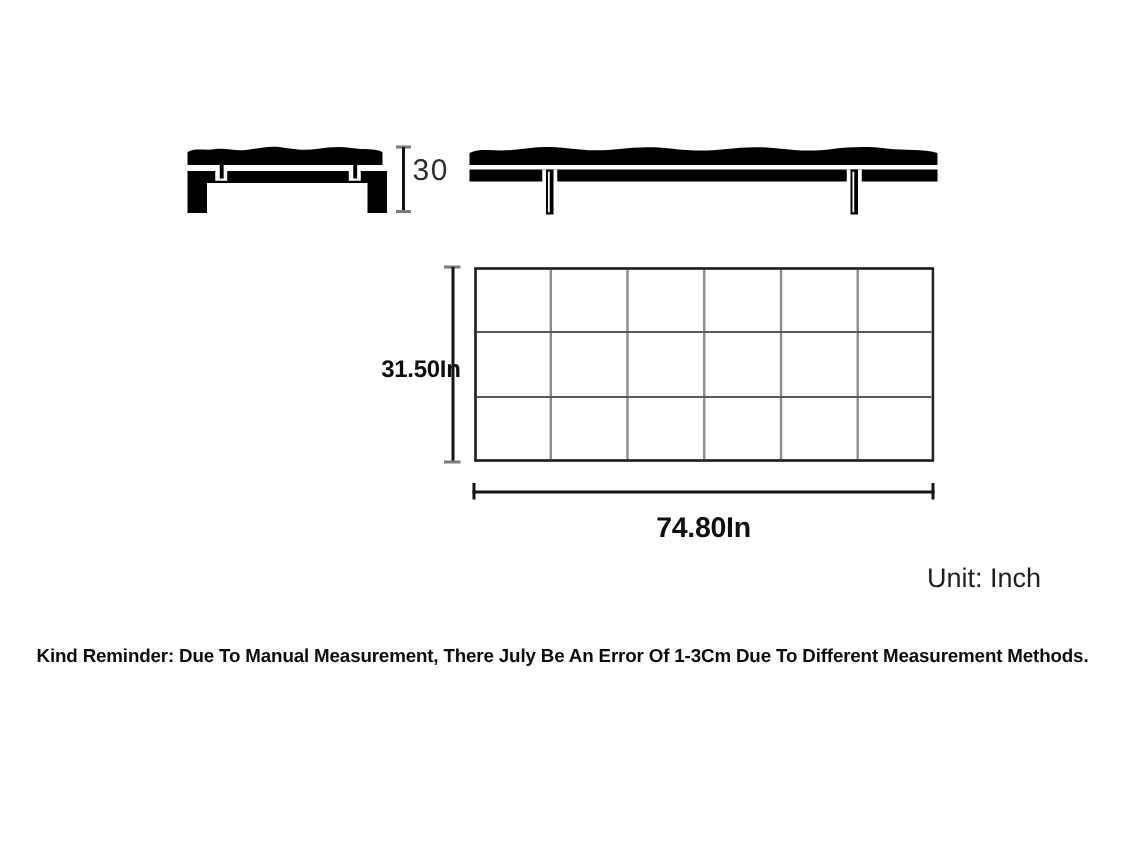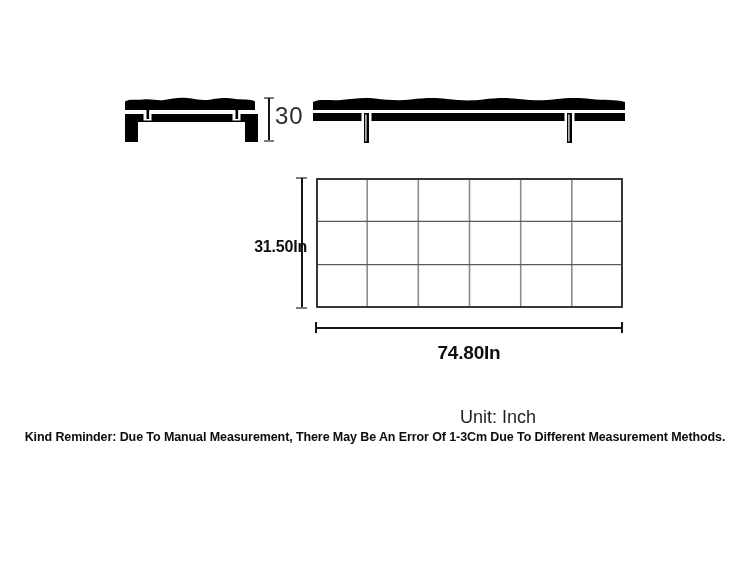--- a/index.html
+++ b/index.html
@@ -10,21 +10,21 @@
     overflow:hidden;
     font-family:"Liberation Sans","DejaVu Sans",sans-serif;
     color:#111;
   }
   .abs{position:absolute;}
   .dim-line-v{position:absolute;width:2px;background:#151515;}
   .dim-line-h{position:absolute;height:2px;background:#151515;}
   .dim-cap-h{position:absolute;height:2px;background:#7b7b7b;}
   .dim-tick-v{position:absolute;width:2px;background:#151515;}
   .label-30{
-    font-size:24px;font-weight:400;color:#2e2e2e;letter-spacing:1px;line-height:1;
+    font-size:20px;font-weight:400;color:#2e2e2e;letter-spacing:1px;line-height:1;
   }
   .label-dim{
     font-size:16px;font-weight:700;color:#0f0f0f;line-height:1;letter-spacing:-0.2px;
   }
   .label-unit{
     font-size:18px;font-weight:500;color:#1f1f1f;line-height:1;
   }
   .label-reminder{
     font-size:12.5px;font-weight:600;color:#0c0c0c;letter-spacing:-0.1px;
     text-align:center;line-height:1.2;white-space:nowrap;
@@ -87,17 +87,17 @@
   <div class="dim-cap-h" style="left:296px;top:177px;width:11px;"></div>
   <div class="dim-line-v" style="left:301px;top:178px;height:130px;"></div>
   <div class="dim-cap-h" style="left:296px;top:307px;width:11px;"></div>
   <div class="abs label-dim" style="left:252px;top:239px;width:55px;text-align:right;">31.50In</div>
 
   <div class="dim-tick-v" style="left:315px;top:322px;height:11px;"></div>
   <div class="dim-line-h" style="left:315px;top:327px;width:308px;"></div>
   <div class="dim-tick-v" style="left:621px;top:322px;height:11px;"></div>
   <div class="abs label-dim" style="left:315px;top:343px;width:308px;text-align:center;font-size:19px;">74.80In</div>
 
-  <div class="abs label-unit" style="left:460px;top:408px;width:234px;">Unit: Inch</div>
+  <div class="abs label-unit" style="left:460px;top:376px;width:234px;text-align:right;">Unit: Inch</div>
 
-  <div class="abs label-reminder" style="left:0px;right:0px;top:430px;">Kind Reminder: Due To Manual Measurement, There May Be An Error Of 1-3Cm Due To Different Measurement Methods.</div>
+  <div class="abs label-reminder" style="left:0px;right:0px;top:430px;">Kind Reminder: Due To Manual Measurement, There July Be An Error Of 1-3Cm Due To Different Measurement Methods.</div>
 
 </div>
 
 </body></html>

